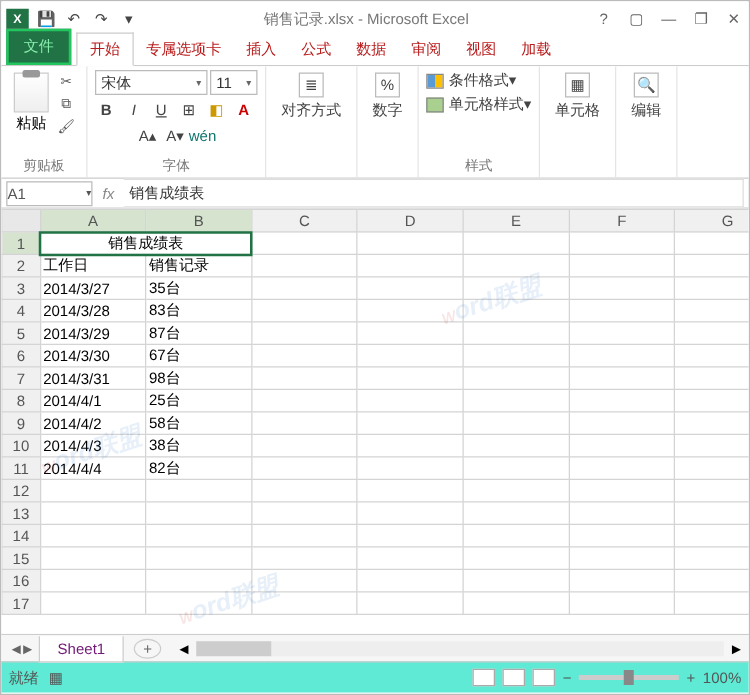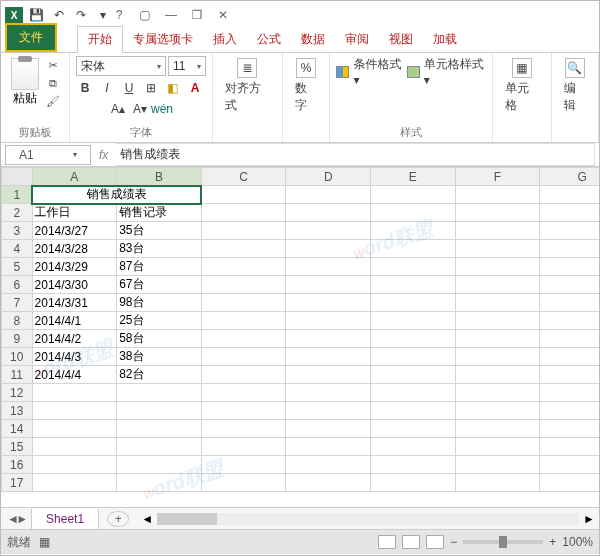--- a/index.html
+++ b/index.html
@@ -6,84 +6,85 @@
   body { background: #fff; width: 600px; height: 556px; overflow: hidden; border: 1px solid #bbb; }
   .titlebar { height: 28px; background: #fff; display: flex; align-items: center; padding: 0 4px; color: #444; }
   .qat { display: flex; align-items: center; gap: 6px; }
   .excel-icon { width: 18px; height: 16px; background: #217346; position: relative; display: flex; align-items: center; justify-content: center; }
   .excel-icon::before { content: "X"; color: #fff; font-weight: bold; font-size: 10px; }
   .qat-btn { width: 16px; height: 16px; display:flex; align-items:center; justify-content:center; color:#444; }
   .title-center { flex: 1; text-align: center; color: #777; font-size: 12px; }
   .win-controls { display: flex; gap: 10px; color: #666; }
   .win-btn { width: 16px; height: 16px; display:flex; align-items:center; justify-content:center; }
   .ribbon-tabs { height: 24px; display: flex; align-items: flex-end; border-bottom: 1px solid #ccc; padding-left: 4px; gap: 0; background:#fff;}
-  .file-tab { background: #217346; color: #fde047; padding: 4px 12px; border: 2px solid #eab308; margin-right: 20px; margin-top:-2px; }
+  .file-tab { background: #217346; color: #86efac; padding: 4px 12px; border: 2px solid #22c55e; margin-right: 4px; margin-top:-2px; }
   .rtab { color: #b91c1c; padding: 4px 10px; cursor: default; }
   .rtab.active { border: 1px solid #ccc; border-bottom: 1px solid #fff; margin-bottom: -1px; background: #fff; }
   .ribbon { height: 90px; background: #fff; border-bottom: 1px solid #ccc; display: flex; overflow:hidden;}
   .group { border-right: 1px solid #e5e5e5; padding: 3px 6px 0 6px; display: flex; flex-direction: column; align-items: center; }
   .group-label { color: #777; font-size: 11px; margin-top: auto; padding: 2px 0; }
   .paste-big { display:flex; flex-direction:column; align-items:center; padding:2px 4px;}
   .paste-icon { width: 28px; height: 32px; background: linear-gradient(#fff,#eee); border:1px solid #ccc; position:relative;}
   .paste-icon::before{content:"";position:absolute;top:-3px;left:6px;width:14px;height:6px;background:#999;border-radius:2px;}
   .paste-icon::after{content:"✂";position:absolute;bottom:-2px;right:-6px;font-size:10px;color:#666;display:none;}
   .mini { width:16px;height:14px;margin:2px;display:flex;align-items:center;justify-content:center;color:#555;font-size:11px;}
   .font-row{display:flex;align-items:center;gap:2px;margin-bottom:3px;}
   .combo{border:1px solid #bbb;background:#fff;padding:1px 4px;height:20px;display:flex;align-items:center;justify-content:space-between;color:#333;}
   .combo .arrow{font-size:8px;color:#666;margin-left:4px;}
   .btn-sm{width:18px;height:18px;display:flex;align-items:center;justify-content:center;color:#444;margin-right:2px;}
   .btn-big{display:flex;flex-direction:column;align-items:center;padding:2px 6px;color:#444;}
   .btn-big .icon{width:20px;height:20px;border:1px solid #bbb;display:flex;align-items:center;justify-content:center;margin-bottom:2px;}
-  .styles-col{display:flex;flex-direction:row;gap:2px;}
+  .styles-col{display:flex;flex-direction:column;gap:2px;}
   .styles-item{display:flex;align-items:center;gap:4px;color:#444;font-size:11px;}
   .styleic{width:14px;height:12px;border:1px solid #888;position:relative;}
   .styleic.cf{background:linear-gradient(90deg,#5b9bd5 50%,#ffc000 50%);}
   .styleic.tf{background:repeating-linear-gradient(#d9e1f2,#d9e1f2 3px,#fff 3px,#fff 6px);}
   .styleic.cs{background:#a9d08e;}
   .namebox-row{height:24px;display:flex;align-items:center;border-bottom:1px solid #ccc;padding:2px 4px;gap:8px;color:#555;}
-  .namebox{border:1px solid #bbb;background:#fff;width:86px;padding:1px 13px;height:20px;display:flex;align-items:center;justify-content:space-between;}
+  .namebox{border:1px solid #bbb;background:#fff;width:69px;padding:1px 0;height:20px;display:flex;align-items:center;justify-content:space-between;}
   .fx{color:#888;font-style:italic;}
   .formula-bar{border:1px solid #ddd;border-left:none;flex:1;padding:2px 4px;background:#fff;color:#333;}
   .grid-area{position:relative;height:340px;overflow:hidden;background:#fff; color:#000; font-family:"SimSun","宋体",sans-serif}
   table{border-collapse:collapse;width:624px;}
   th, td{border:1px solid #d4d4d4;height:18px;padding:0 2px;font-size:12px;}
   .col-hdr{background:#f0f0f0;text-align:center;color:#555;font-weight:normal;height:18px;}
   .row-hdr{background:#f0f0f0;text-align:center;color:#555;width:26px;}
   .col-hdr.sel,.row-hdr.sel{background:#d5e3cf;}
   .sel-cell{outline:2px solid #217346;outline-offset:-1px;}
   td.data{text-align:left;}
   .merged{text-align:center;}
   .corner-sel{background:#e8e8e8;}
   .tabbar{height:22px;display:flex;align-items:center;border-top:1px solid #ccc;background:#f6f6f6;}
   .tabctl{padding:0 6px;color:#666;letter-spacing:-3px;}
   .sheet-tab{padding:3px 14px;background:#fff;border:1px solid #ccc;border-top:none;margin-bottom:-1px;color:#701a75;}
   .addsheet{width:22px;text-align:center;color:#666;border:1px solid #ccc;border-radius:50%;height:16px;line-height:14px;margin:0 8px;}
   .hscroll{flex:1;display:flex;align-items:center;padding:0 4px;}
   .scroll-track{flex:1;height:12px;background:#eee;margin:0 4px;position:relative;}
   .scroll-thumb{position:absolute;height:12px;width:60px;background:#cdcdcd;left:0;}
-  .statusbar{height:22px;display:flex;align-items:center;background:#e5e5e5;border-top:1px solid #ccc;padding:12px 6px;color:#555;justify-content:space-between;}
+  .statusbar{height:22px;display:flex;align-items:center;background:#5eead4;border-top:1px solid #ccc;padding:12px 6px;color:#555;justify-content:space-between;}
   .status-left{display:flex;gap:8px;align-items:center;}
   .status-right{display:flex;gap:6px;align-items:center;}
   .view-btn{width:18px;height:14px;border:1px solid #aaa;background:#fff;}
   .zoom-slider{width:80px;height:4px;background:#ccc;position:relative;}
   .zoom-thumb{width:8px;height:12px;background:#888;position:absolute;top:-4px;left:36px;}
   .watermark{position:absolute;color:rgba(21,101,192,.10);font-size:20px;font-weight:bold;font-style:italic;transform:rotate(-18deg);pointer-events:none;}
   .watermark .red{color:rgba(198,40,40,.12);}
 </style>
 </head>
 <body>
 
 <div class="titlebar">
   <div class="qat">
     <div class="excel-icon"></div>
     <span class="qat-btn">💾</span>
     <span class="qat-btn">↶</span>
     <span class="qat-btn">↷</span>
     <span class="qat-btn">▾</span>
   </div>
+  <div class="title-center">销售记录.xlsx - Microsoft Excel</div>
   <div class="win-controls">
     <span class="win-btn">?</span>
     <span class="win-btn">▢</span>
     <span class="win-btn">—</span>
     <span class="win-btn">❐</span>
     <span class="win-btn">✕</span>
   </div>
 </div>
 
 <div class="ribbon-tabs">

